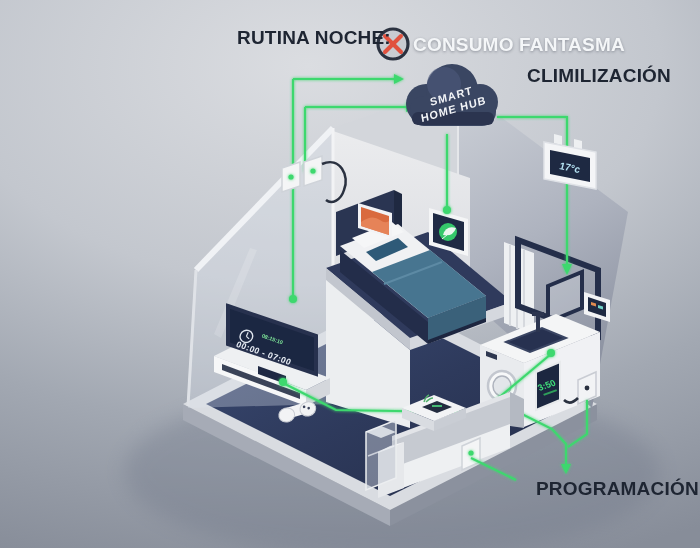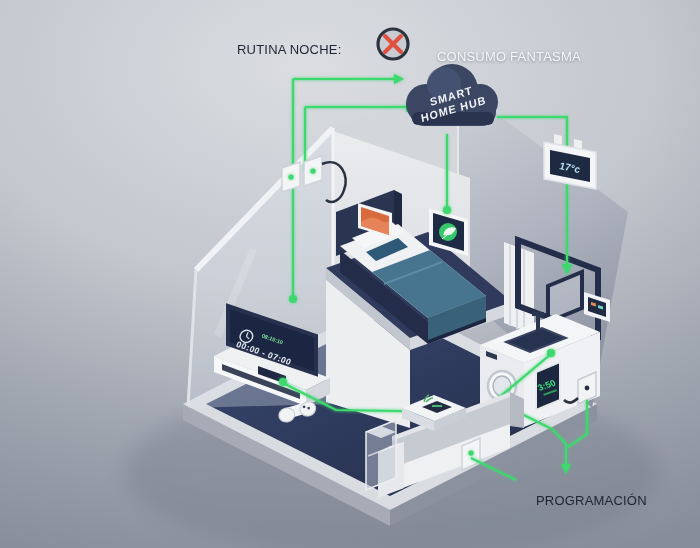--- a/index.html
+++ b/index.html
@@ -3,22 +3,22 @@
 <meta charset="utf-8">
 <style>
   html,body{margin:0;padding:0;}
   .stage{
     position:relative;width:700px;height:548px;overflow:hidden;
     background:radial-gradient(ellipse 120% 95% at 44% 12%, #dbdde1 0%, #c3c7ce 42%, #a2a8b2 70%, #878d99 100%);
     font-family:"Liberation Sans", sans-serif;
   }
   svg{position:absolute;left:0;top:0;}
   .ann{
-    position:absolute;font-weight:normal;font-size:13px;line-height:17px;
-    letter-spacing:.2px;color:#1e2532;white-space:nowrap;margin-top:12px;
+    position:absolute;font-weight:bold;font-size:19px;line-height:17px;
+    letter-spacing:.2px;color:#1e2532;white-space:nowrap;
   }
   .ann.light{color:#f4f6f8;text-shadow:0 1px 3px rgba(20,26,40,.35);}
   .ann div{white-space:nowrap;}
 </style>
 </head>
 <body>
 
 <div class="stage">
 
 <svg width="700" height="548" viewBox="0 0 700 548">
@@ -254,22 +254,23 @@
     <circle cx="393" cy="44" r="15" fill="rgba(25,32,48,0.06)" stroke="#2b3240" stroke-width="3.2"></circle>
     <line x1="385" y1="36" x2="401" y2="52" stroke="#e0523f" stroke-width="4" stroke-linecap="round"></line>
     <line x1="401" y1="36" x2="385" y2="52" stroke="#e0523f" stroke-width="4" stroke-linecap="round"></line>
   </g>
 </svg>
 
 <div class="ann" style="left:237px;top:29px;">
   <div>RUTINA NOCHE:</div>
 </div>
 
-<div class="ann light" style="left:437px;top:36px;">CONSUMO FANTASMA</div>
+<div class="ann light" style="left:413px;top:36px;">CONSUMO FANTASMA</div>
 
 <div class="ann" style="left:527px;top:67px;">
+  <div>CLIMILIZACIÓN</div>
 </div>
 
 <div class="ann" style="left:536px;top:480px;text-align:right;">
   <div>PROGRAMACIÓN</div>
 </div>
 
 </div>
 
 </body></html>

